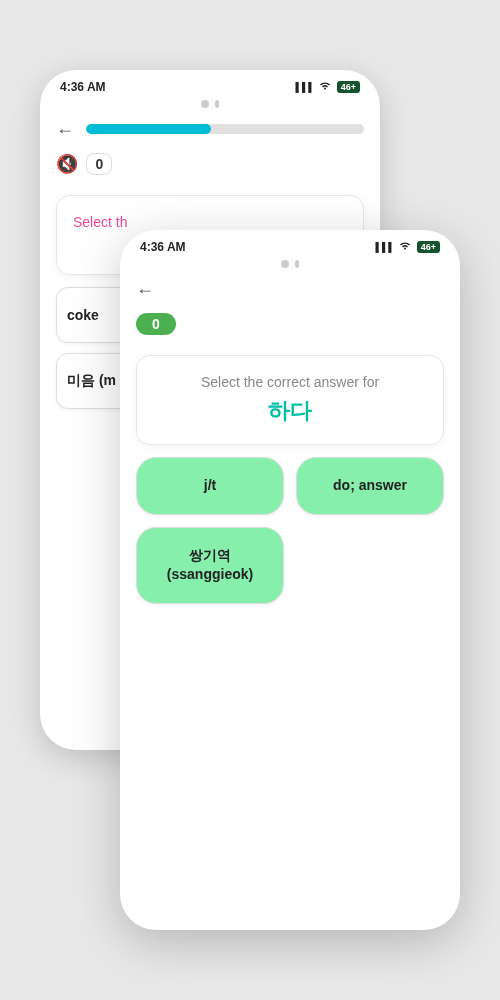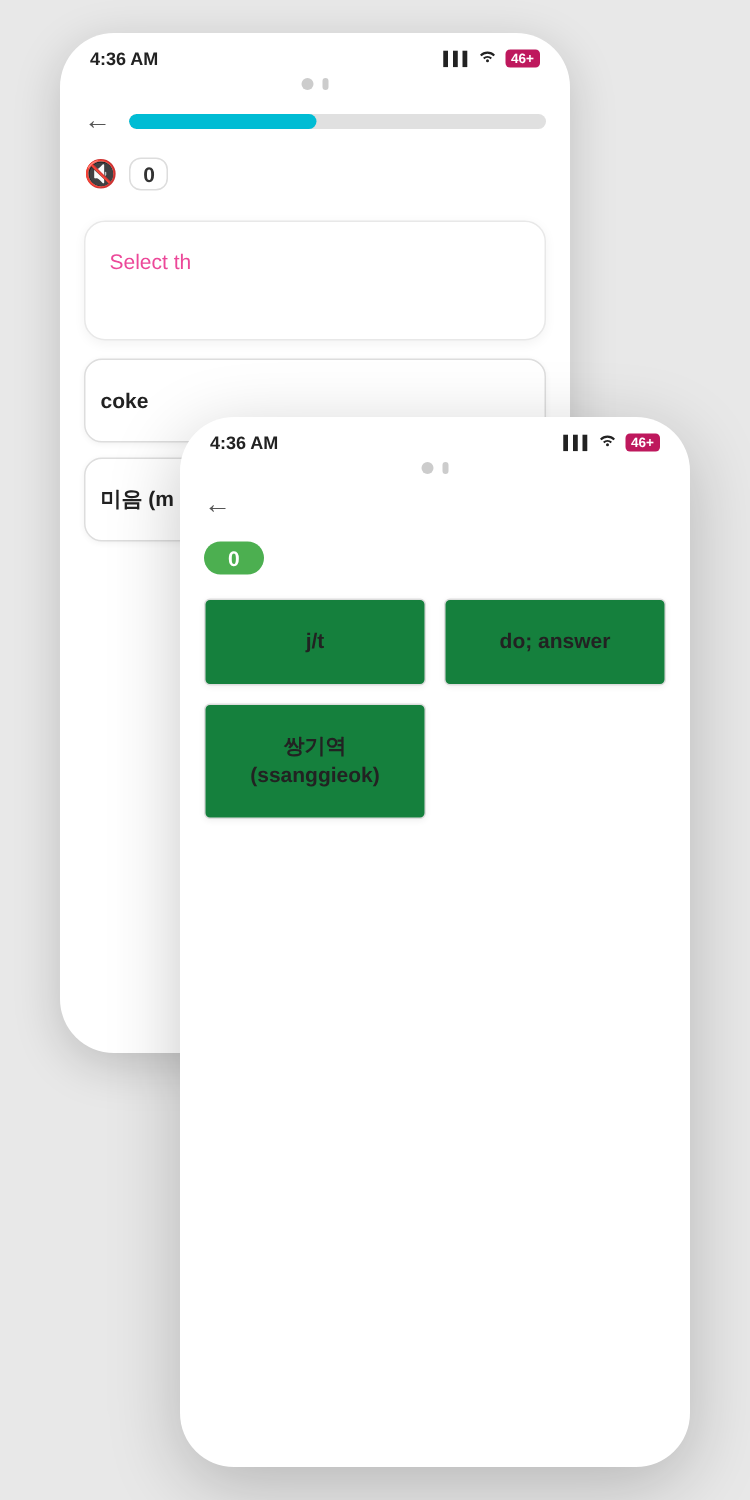--- a/index.html
+++ b/index.html
@@ -11,21 +11,21 @@
       display: flex;
       align-items: center;
       justify-content: center;
       font-family: -apple-system, BlinkMacSystemFont, 'Segoe UI', sans-serif;
       overflow: hidden;
     }
 
     .scene {
       position: relative;
       width: 420px;
-      height: 956px;
+      height: 860px;
     }
 
     
     .phone-back {
       position: absolute;
       top: 0;
       left: 0;
       width: 340px;
       height: 680px;
       background: #fff;
@@ -64,21 +64,21 @@
     .status-icons {
       display: flex;
       align-items: center;
       gap: 4px;
       font-size: 10px;
     }
 
     .battery {
       display: inline-flex;
       align-items: center;
-      background: #be185d;
+      background: #14532d;
       color: #fff;
       font-size: 9px;
       font-weight: 700;
       padding: 1px 4px;
       border-radius: 3px;
       margin-left: 2px;
     }
 
     
     .notch-area {
@@ -193,23 +193,23 @@
     
     .answer-grid {
       display: grid;
       grid-template-columns: 1fr 1fr;
       gap: 12px;
       padding: 0 16px;
       margin-top: 4px;
     }
 
     .answer-btn {
-      background: #15803d;
+      background: #86efac;
       border: 1.5px solid #ddd;
-      border-radius: 4px;
+      border-radius: 20px;
       padding: 18px 10px;
       font-size: 14px;
       font-weight: 600;
       color: #222;
       text-align: center;
       cursor: pointer;
       line-height: 1.4;
       box-shadow: 0 1px 4px rgba(0,0,0,0.06);
     }
 
@@ -318,20 +318,24 @@
     </div>
 
     <div class="app-header">
       <span class="back-arrow">←</span>
     </div>
 
     <div class="score-row">
       <span class="score-badge-front">0</span>
     </div>
 
+    <div class="question-card">
+      <div class="question-label" style="text-align:center;">Select the correct answer for</div>
+      <div class="question-word">하다</div>
+    </div>
 
     <div class="answer-grid">
       <button class="answer-btn">j/t</button>
       <button class="answer-btn">do; answer</button>
       <button class="answer-btn">쌍기역 (ssanggieok)</button>
     </div>
   </div>
 
 </div>
 

